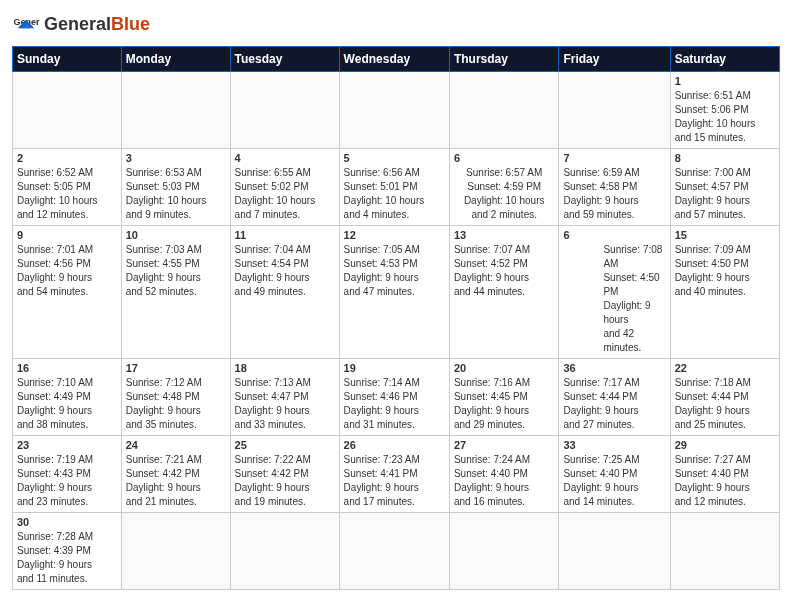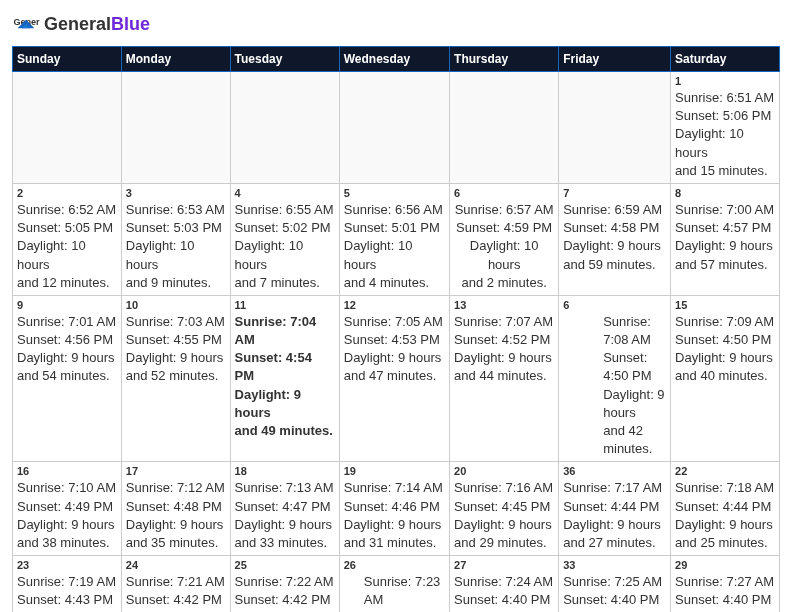--- a/index.html
+++ b/index.html
@@ -78,38 +78,38 @@
       background: #f9f9f9;
     }
     .day-num {
       font-size: 11px;
       font-weight: bold;
       color: #333;
       display: block;
       margin-bottom: 2px;
     }
     .day-info {
-      font-size: 13px;
+      font-size: 10px;
       color: #333;
       line-height: 1.4;
     }
   </style>
 </head>
 <body>
 
 <div class="page">
   <div class="header-area">
     <div class="logo">
       <svg class="logo-icon" viewBox="0 0 40 40">
         <text x="2" y="22" font-size="13" font-weight="bold" fill="#333">General</text>
         <polygon points="8,26 20,14 32,26" fill="#1565c0"></polygon>
         <polygon points="14,26 20,20 26,26" fill="#1976d2"></polygon>
       </svg>
       <div>
-        <div class="logo-text"><span style="color:#333">General</span><span style="color:#6d28d9">Blue</span></div>
+        <div class="logo-text"><span style="color:#333">General</span><span style="color:#c2410c">Blue</span></div>
       </div>
     </div>
     <div class="title-area">
       <div class="month-title"></div>
       <div class="subtitle"></div>
     </div>
   </div>
 
   <table class="calendar">
     <thead>
@@ -200,21 +200,21 @@
           </td>
           <td>
             <span class="day-num">10</span>
             <div class="day-info" style="white-space: pre-line;">Sunrise: 7:03 AM
 Sunset: 4:55 PM
 Daylight: 9 hours
 and 52 minutes.</div>
           </td>
           <td>
             <span class="day-num">11</span>
-            <div class="day-info" style="white-space: pre-line; font-weight: bold;">Sunrise: 7:04 AM
+            <div class="day-info" style="white-space: pre-line;">Sunrise: 7:04 AM
 Sunset: 4:54 PM
 Daylight: 9 hours
 and 49 minutes.</div>
           </td>
           <td>
             <span class="day-num">12</span>
             <div class="day-info" style="white-space: pre-line;">Sunrise: 7:05 AM
 Sunset: 4:53 PM
 Daylight: 9 hours
 and 47 minutes.</div>
@@ -309,21 +309,21 @@
           </td>
           <td>
             <span class="day-num">25</span>
             <div class="day-info" style="white-space: pre-line;">Sunrise: 7:22 AM
 Sunset: 4:42 PM
 Daylight: 9 hours
 and 19 minutes.</div>
           </td>
           <td>
             <span class="day-num">26</span>
-            <div class="day-info" style="white-space: pre-line; margin-left: 20px;">Sunrise: 7:23 AM
+            <div class="day-info" style="white-space: pre-line;">Sunrise: 7:23 AM
 Sunset: 4:41 PM
 Daylight: 9 hours
 and 17 minutes.</div>
           </td>
           <td>
             <span class="day-num">27</span>
             <div class="day-info" style="white-space: pre-line;">Sunrise: 7:24 AM
 Sunset: 4:40 PM
 Daylight: 9 hours
 and 16 minutes.</div>

